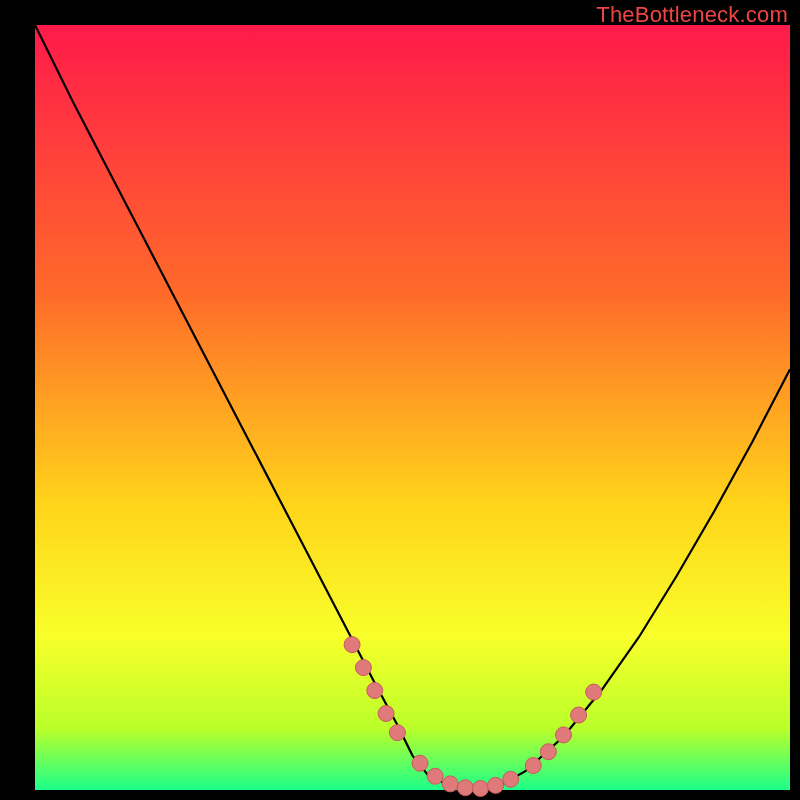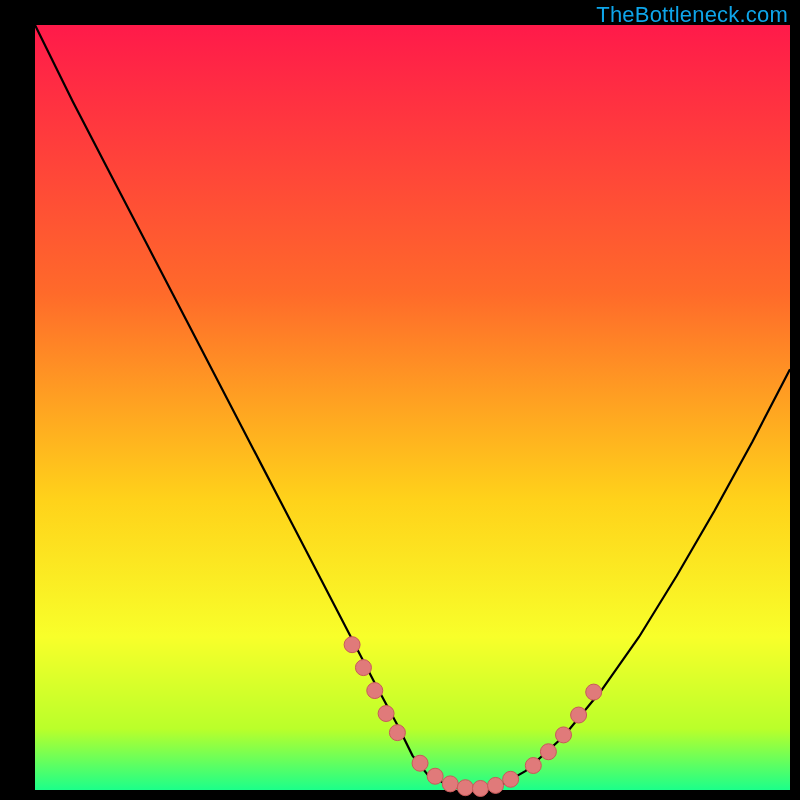--- a/index.html
+++ b/index.html
@@ -15,21 +15,21 @@
     width: 800px;
     height: 800px;
   }
   .watermark {
     position: absolute;
     top: 2px;
     right: 12px;
     font-family: Arial, Helvetica, sans-serif;
     font-size: 22px;
     letter-spacing: 0.2px;
-    color: #0ea5e9;
+    color: #ef4444;
     user-select: none;
   }
   svg { display: block; }
 </style>
 </head>
 <body>
 
 <div class="stage">
   <div class="watermark">TheBottleneck.com</div>
   <svg id="chart-svg" width="800" height="800" viewBox="0 0 800 800">

